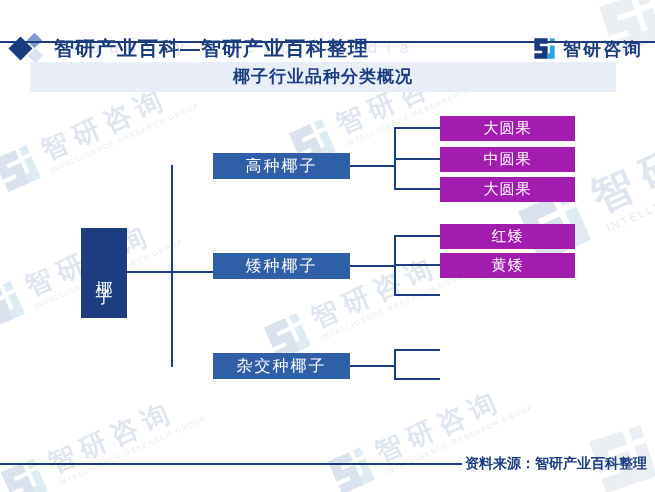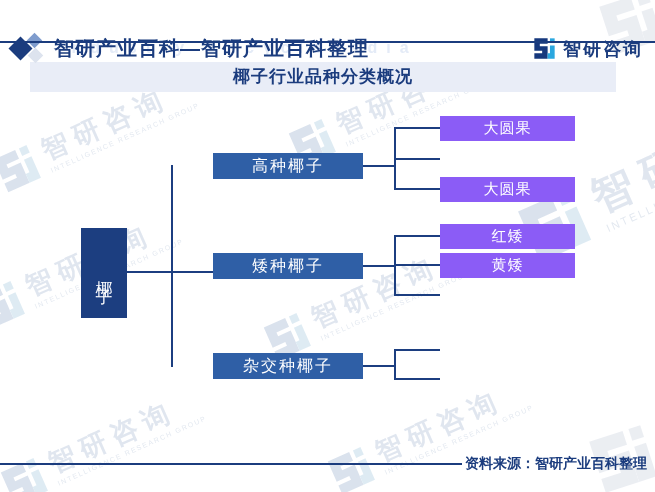--- a/index.html
+++ b/index.html
@@ -36,23 +36,23 @@
   .chart-title{position:absolute;left:30px;top:62px;width:586px;height:30px;line-height:30px;
                background:#e9edf7;text-align:center;font-size:17px;font-weight:bold;
                color:#1b3c7e;z-index:2;letter-spacing:1px;}
 
   
   .node{position:absolute;display:flex;align-items:center;justify-content:center;
         color:#ffffff;z-index:2;}
   .root{left:81px;top:228px;width:46px;height:90px;background:#1c3e80;font-size:17px;
         writing-mode:vertical-rl;text-orientation:upright;letter-spacing:9px;
         padding-top:6px;box-sizing:border-box;}
-  .branch{left:213px;width:150px;height:26px;background:#2f5fa6;font-size:16px;letter-spacing:2px;}
+  .branch{left:213px;width:137px;height:26px;background:#2f5fa6;font-size:16px;letter-spacing:2px;}
   .b0{top:153px}.b1{top:253px}.b2{top:353px}
-  .leaf{left:440px;width:135px;height:25px;background:#8b5cf6;font-size:15px;letter-spacing:1px;}
+  .leaf{left:440px;width:135px;height:25px;background:#a21caf;font-size:15px;letter-spacing:1px;}
   .l00{top:116px}.l01{top:147px}.l02{top:177px}
   .l10{top:224px}.l11{top:253px}.l12{top:283px}
   .l20{top:338px}.l21{top:367px}
   .ln{position:absolute;background:#1c3e80;z-index:1;}
   .lh{height:2px;}
   .lv{width:2px;}
 
   
   .footer-rule{position:absolute;left:0;top:463px;width:462px;height:2px;background:#1b3c7e;z-index:2;}
   .source{position:absolute;right:8px;top:455px;font-size:14px;font-weight:600;color:#1b3c7e;z-index:2;}
@@ -193,20 +193,21 @@
   <i class="ln lh" style="left:395px;top:349px;width:45px"></i>
   <i class="ln lh" style="left:395px;top:378px;width:45px"></i>
 
   <div class="node root">椰子</div>
 
   <div class="node branch b0">高种椰子</div>
   <div class="node branch b1">矮种椰子</div>
   <div class="node branch b2">杂交种椰子</div>
 
   <div class="node leaf l00">大圆果</div>
+  <div class="node leaf l01">中圆果</div>
   <div class="node leaf l02">大圆果</div>
   <div class="node leaf l10">红矮</div>
   <div class="node leaf l11">黄矮</div>
 
   <div class="footer-rule"></div>
   <div class="source">资料来源：智研产业百科整理</div>
   <div class="services">精品研报 · 专题定制 · 产研服务</div>
 
 </div>
 

